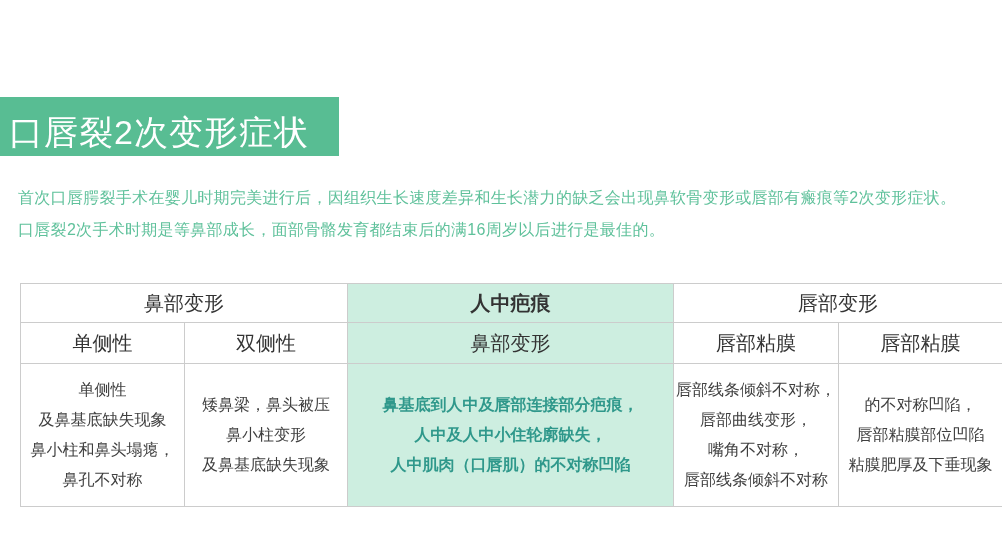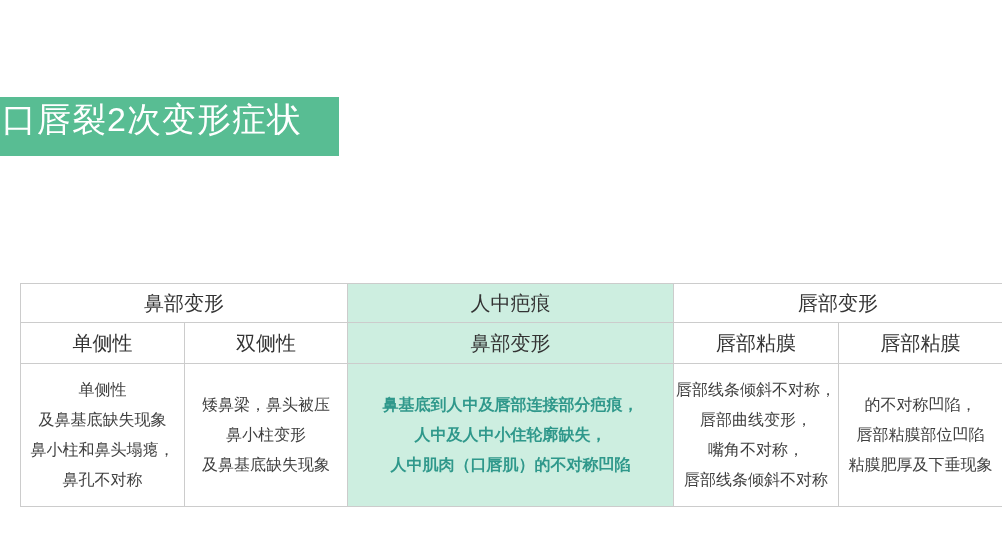--- a/index.html
+++ b/index.html
@@ -17,22 +17,22 @@
     left: 0;
     top: 97px;
     width: 339px;
     height: 59px;
     box-sizing: border-box;
     background: var(--title-banner-bg, #58bd93);
     color: var(--banner-text, #ffffff);
     font-size: 34px;
     letter-spacing: 1px;
     display: flex;
-    align-items: flex-start;
-    padding-left: 2px;
+    align-items: flex-end;
+    padding-left: 9px;
     white-space: nowrap;
   }
 
   .intro {
     position: absolute;
     left: 18px;
     top: 182px;
     width: 970px;
     color: var(--intro-text, #5fc19b);
     font-size: 16px;
@@ -58,39 +58,41 @@
   }
   tr.hrow1 { height: 39px; }
   tr.hrow2 { height: 41px; }
   tr.brow  { height: 143px; }
 
   td.hl {
     background: var(--highlight-bg, #cdeee0);
     color: var(--highlight-text, #2f988b);
   }
   
-  td.hl-top    { border-bottom-color: var(--highlight-bg, #cdeee0); }
+  td.hl-top    { border-bottom-color: var(--highlight-bg, #cdeee0); font-weight: bold; }
   td.hl-bottom { border-top-color: var(--highlight-bg, #cdeee0); }
 
   tr.brow td {
     color: var(--body-text, #404040);
     font-size: 16px;
     line-height: 30px;
   }
   tr.brow td.hl { color: var(--highlight-text, #2f988b); font-weight: bold; }
   .line { white-space: nowrap; }
 </style>
 </head>
 <body>
 
 <div class="title-banner">
   <span>口唇裂2次变形症状</span>
 </div>
 
 <div class="intro">
+  <div class="line">首次口唇腭裂手术在婴儿时期完美进行后，因组织生长速度差异和生长潜力的缺乏会出现鼻软骨变形或唇部有瘢痕等2次变形症状。</div>
+  <div class="line">口唇裂2次手术时期是等鼻部成长，面部骨骼发育都结束后的满16周岁以后进行是最佳的。</div>
 </div>
 
 <table class="symptoms">
   <colgroup>
     <col style="width:164px">
     <col style="width:163px">
     <col style="width:326px">
     <col style="width:165px">
     <col style="width:164px">
   </colgroup>

